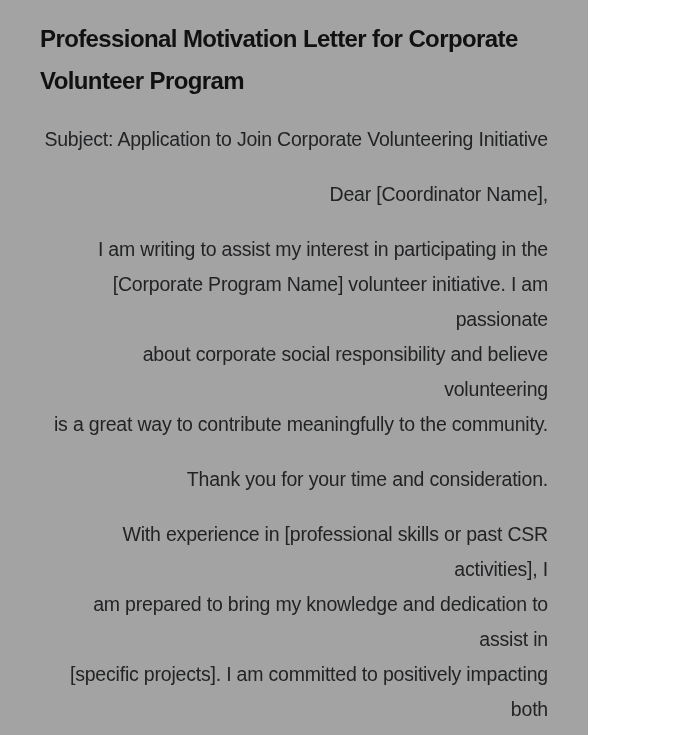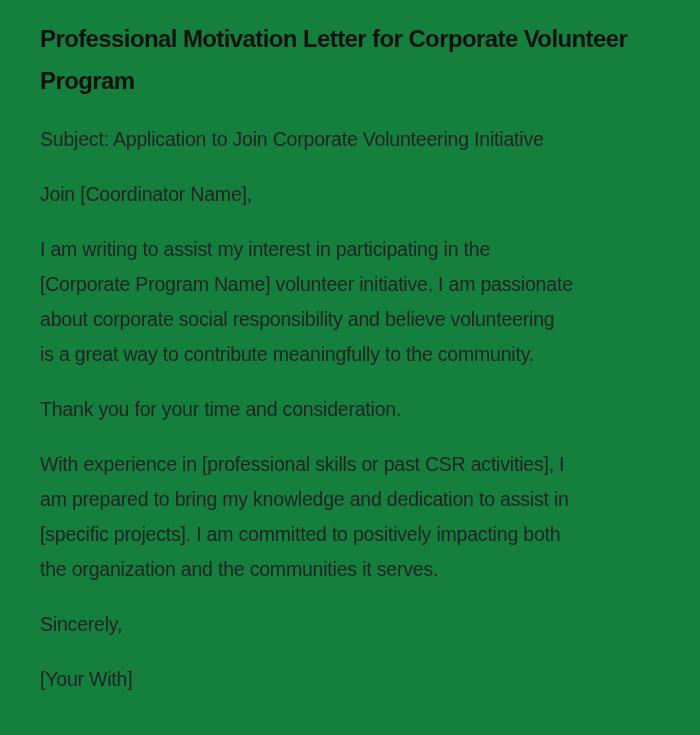--- a/index.html
+++ b/index.html
@@ -9,54 +9,55 @@
   }
   body {
     width: 700px;
     height: 735px;
     overflow: hidden;
     font-family: "Liberation Sans", sans-serif;
     -webkit-font-smoothing: antialiased;
   }
   .page {
     box-sizing: border-box;
-    width: 700px;
+    width: 588px;
     height: 735px;
     padding: 18px 40px 0 40px;
-    background: #15803d;
+    background: #a3a3a3;
   }
   h1.page-title {
     margin: 0;
     max-width: 600px;
     font-size: 24px;
     font-weight: 700;
     line-height: 42px;
     letter-spacing: -0.6px;
     color: #111111;
     font-family: "Liberation Sans", sans-serif;
   }
   p.para {
     margin: 20px 0 0 0;
     max-width: 645px;
     font-size: 19.5px;
     font-weight: 400;
     line-height: 35px;
     letter-spacing: -0.2px;
     color: #222325;
     white-space: pre-line; 
+    text-align: right;
   }
 </style>
 </head>
 <body>
 
 <div class="page">
   <h1 class="page-title">Professional Motivation Letter for Corporate Volunteer Program</h1>
   <div>
       <p class="para">Subject: Application to Join Corporate Volunteering Initiative</p>
-      <p class="para">Join [Coordinator Name],</p>
+      <p class="para">Dear [Coordinator Name],</p>
       <p class="para">I am writing to assist my interest in participating in the
 [Corporate Program Name] volunteer initiative. I am passionate
 about corporate social responsibility and believe volunteering
 is a great way to contribute meaningfully to the community.</p>
       <p class="para">Thank you for your time and consideration.</p>
       <p class="para">With experience in [professional skills or past CSR activities], I
 am prepared to bring my knowledge and dedication to assist in
 [specific projects]. I am committed to positively impacting both
 the organization and the communities it serves.</p>
       <p class="para">Sincerely,</p>

